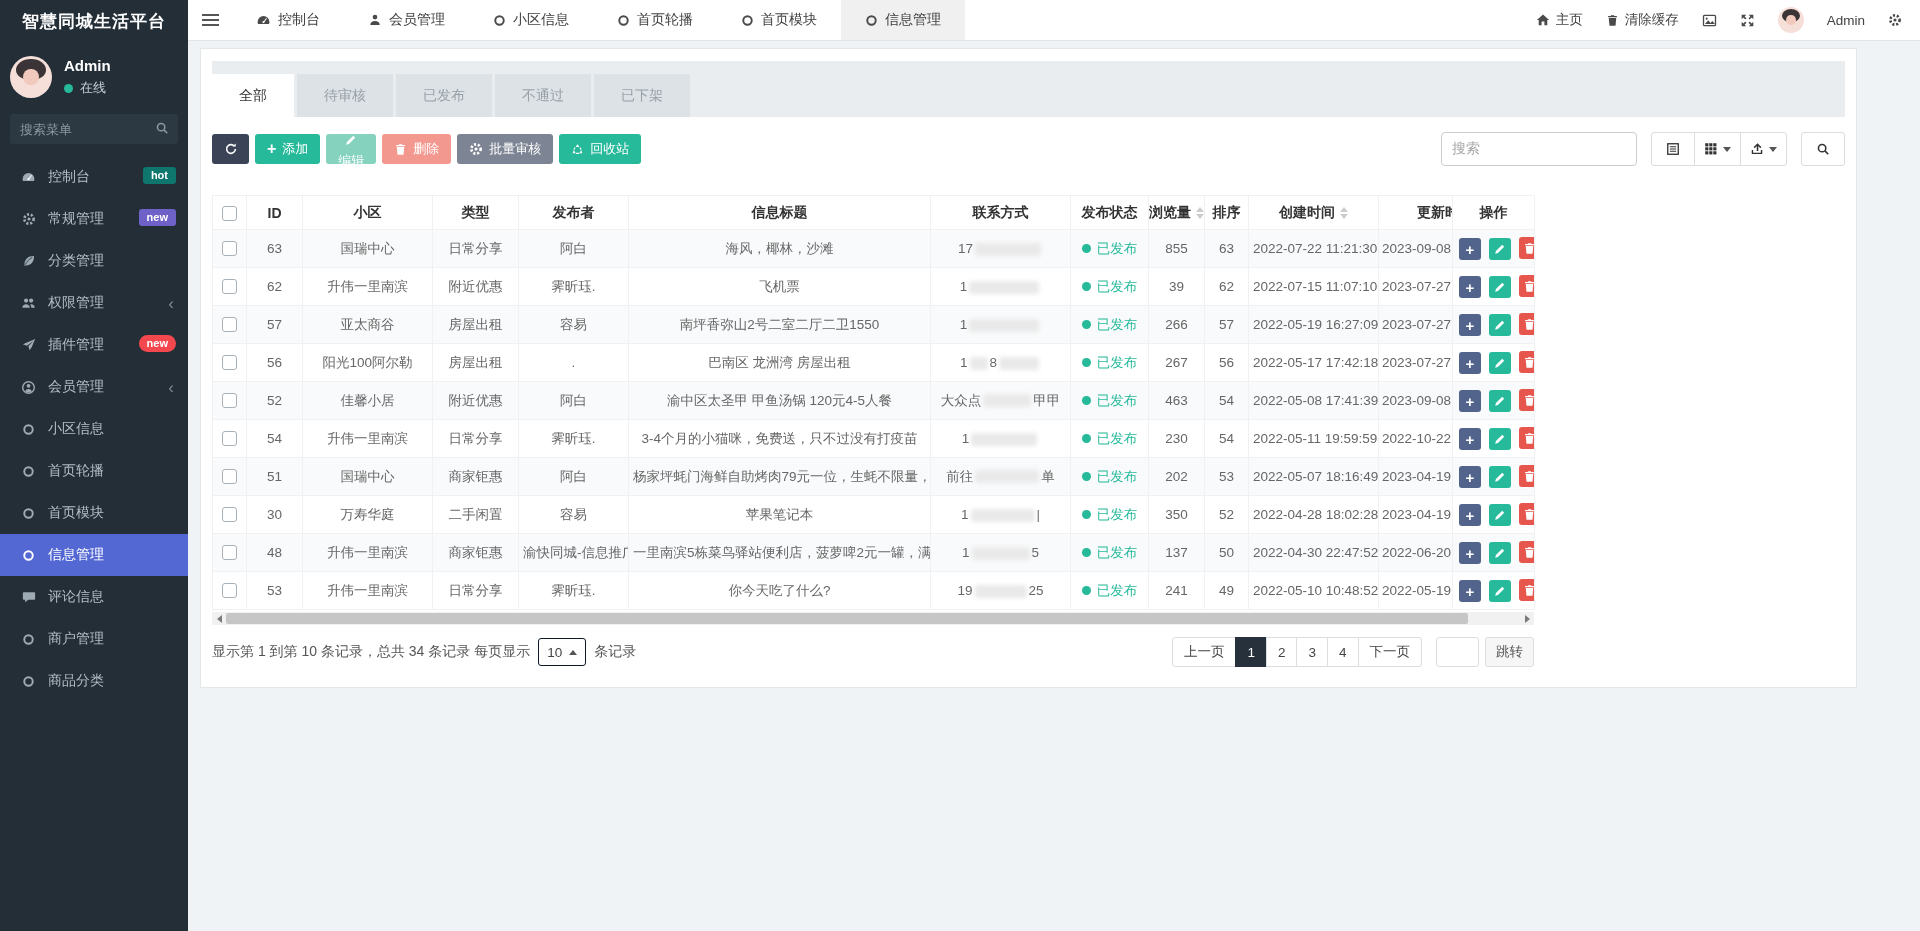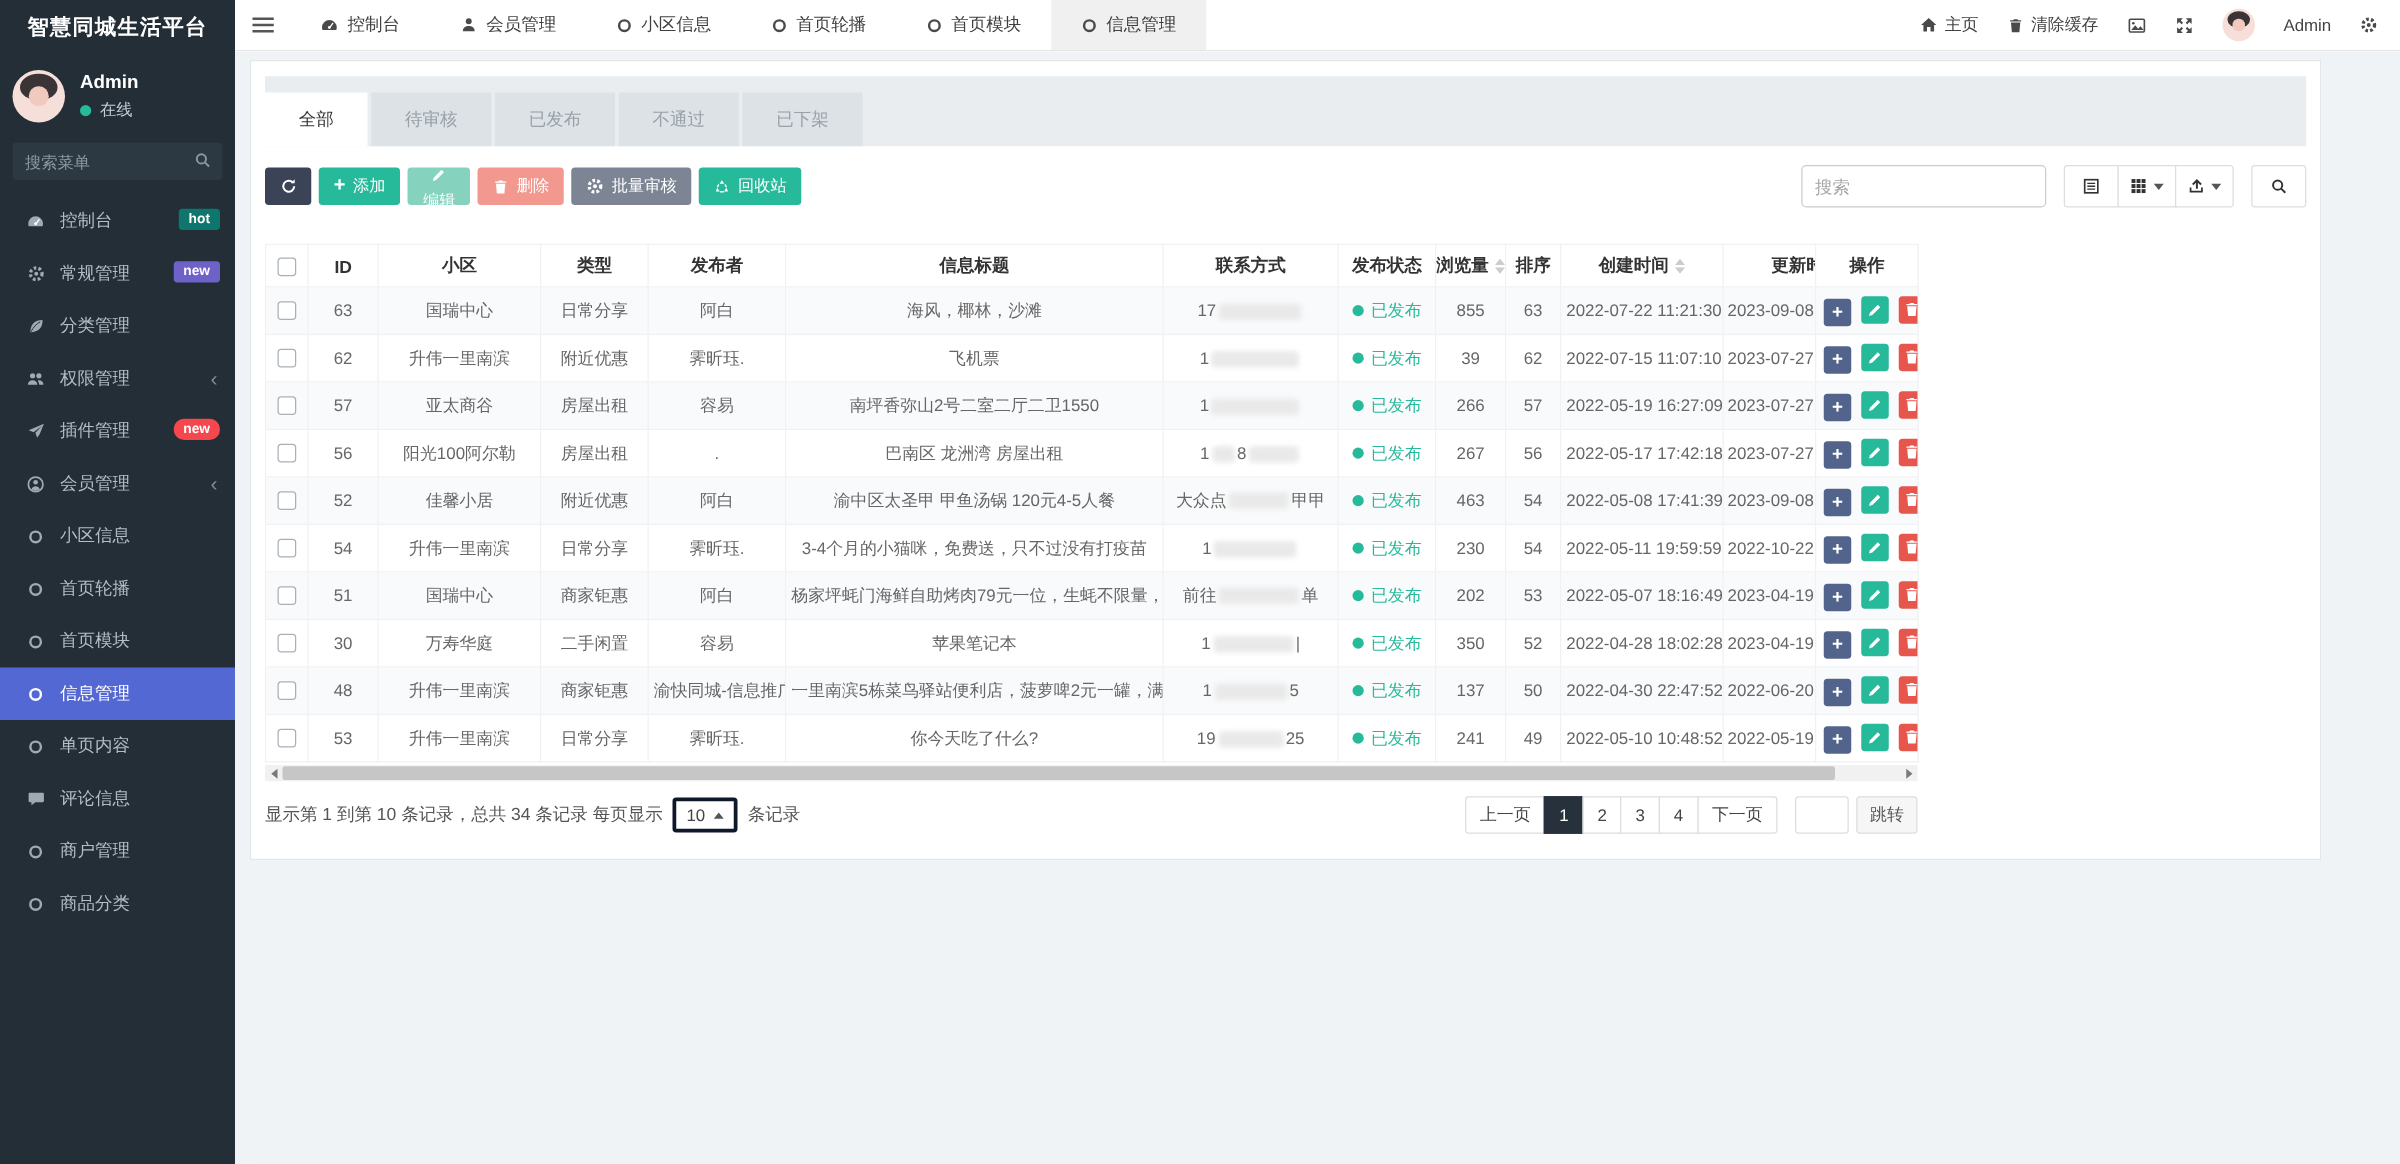--- a/index.html
+++ b/index.html
@@ -55,21 +55,21 @@
   .tb-left { display:flex; gap:6px; }
   .btn { height:30px; border:0; border-radius:3px; color:#fff; font-size:13px; padding:0 12px; display:inline-flex; align-items:center; gap:6px; cursor:pointer; font-family:inherit; }
   .btn .icon { color:#fff; }
   .btn.dark { background:#3b4457; width:37px; justify-content:center; padding:0; }
   .btn.green { background:#26b99a; }
   .btn.green-dis { background:#85d2bf;flex-direction:column; }
   .btn.red-dis { background:#f2988f; }
   .btn.gray { background:#7d8594; }
   .plus-glyph { font-size:16px; font-weight:bold; line-height:1; }
   .tb-right { display:flex; align-items:center; }
-  .tb-search { width:196px; height:34px; border:1px solid #ccc; border-radius:4px; padding:0 10px; font-size:14px; color:#555; outline:none; font-family:Liberation Sans, sans-serif; }
+  .tb-search { width:196px; height:34px; border:1px solid #ccc; border-radius:4px; padding:0 10px; font-size:14px; color:#555; outline:none; font-family:Liberation Mono, monospace; }
   .tb-search::placeholder { color:#a6a6a6; }
   .btn-group { display:flex; margin-left:14px; }
   .btn-light { height:34px; min-width:44px; background:#fff; border:1px solid #ddd; color:#333; display:inline-flex; align-items:center; justify-content:center; gap:5px; cursor:pointer; padding:0 9px; }
   .btn-group .btn-light + .btn-light { margin-left:-1px; }
   .btn-group .btn-light:first-child { border-radius:3px 0 0 3px; }
   .btn-group .btn-light:last-child { border-radius:0 3px 3px 0; }
   .btn-light.single { border-radius:3px; margin-left:14px; }
   .caret { width:0; height:0; border-left:4px solid transparent; border-right:4px solid transparent; border-top:5px solid #555; display:inline-block; }
   .caret.up { border-top:0; border-bottom:5px solid #555; }
 
@@ -100,21 +100,21 @@
   .hs-arr { position:absolute; top:0; width:14px; height:13px; display:flex; align-items:center; justify-content:center; cursor:pointer; }
   .hs-arr.l { left:0; } .hs-arr.r { right:0; }
   .hs-arr i { width:0; height:0; border-top:4px solid transparent; border-bottom:4px solid transparent; display:block; }
   .hs-arr.l i { border-right:5px solid #7a7a7a; }
   .hs-arr.r i { border-left:5px solid #7a7a7a; }
   .hs-thumb { position:absolute; left:14px; top:1px; height:11px; width:calc(100% - 80px); background:#c6c6c6; border-radius:2px; cursor:grab; }
 
   
   .tfoot { width:1322px; margin-top:12px; display:flex; justify-content:space-between; align-items:center; color:#555; font-size:14px; }
   .summary { display:flex; align-items:center; gap:8px; }
-  .pagesize { height:28px; background:#fff; border:3px solid #0f172a; border-radius:3px; padding:0 8px; display:inline-flex; align-items:center; gap:7px; font-size:13.5px; color:#444; cursor:pointer; font-family:inherit; }
+  .pagesize { height:28px; background:#fff; border:1px solid #0f172a; border-radius:3px; padding:0 8px; display:inline-flex; align-items:center; gap:7px; font-size:13.5px; color:#444; cursor:pointer; font-family:inherit; }
   .pager { display:flex; align-items:center; }
   .pg { min-width:31px; height:30px; padding:0 11px; background:#fff; border:1px solid #ddd; color:#444; font-size:13.5px; display:inline-flex; align-items:center; justify-content:center; cursor:pointer; margin-left:-1px; font-family:inherit; }
   .pg:first-child { border-radius:3px 0 0 3px; margin-left:0; }
   .pg.last { border-radius:0 3px 3px 0; }
   .pg.active { background:#27313c; border-color:#27313c; color:#fff; }
   .jump-input { width:43px; height:30px; border:1px solid #ddd; border-radius:3px; margin-left:14px; padding:0 6px; font-size:13px; outline:none; }
   .jump-btn { height:30px; padding:0 10px; margin-left:6px; background:#f6f6f6; border:1px solid #ddd; border-radius:3px; color:#555; font-size:13.5px; cursor:pointer; font-family:inherit; }
 </style>
 </head>
 <body>
@@ -236,29 +236,20 @@
     <span>首页模块</span>
 
   </div>
   <div class="menu-item active">
     <span class="icon ">
           <svg width="13" height="13" viewBox="0 0 16 16">
             <circle cx="8" cy="8" r="5.2" fill="none" stroke="currentColor" stroke-width="2.4"></circle>
           </svg>
         </span>
     <span>信息管理</span>
-
-  </div>
-  <div class="menu-item ">
-    <span class="icon ">
-          <svg width="13" height="13" viewBox="0 0 16 16">
-            <circle cx="8" cy="8" r="5.2" fill="none" stroke="currentColor" stroke-width="2.4"></circle>
-          </svg>
-        </span>
-    <span>单页内容</span>
 
   </div>
   <div class="menu-item ">
     <span class="icon ">
           <svg width="14" height="14" viewBox="0 0 16 16">
             <path d="M2 2.5h12c.6 0 1 .4 1 1v6.6c0 .6-.4 1-1 1H7.2L3.6 14v-2.9H2c-.6 0-1-.4-1-1V3.5c0-.6.4-1 1-1z" fill="currentColor"></path>
           </svg>
         </span>
     <span>评论信息</span>
 

